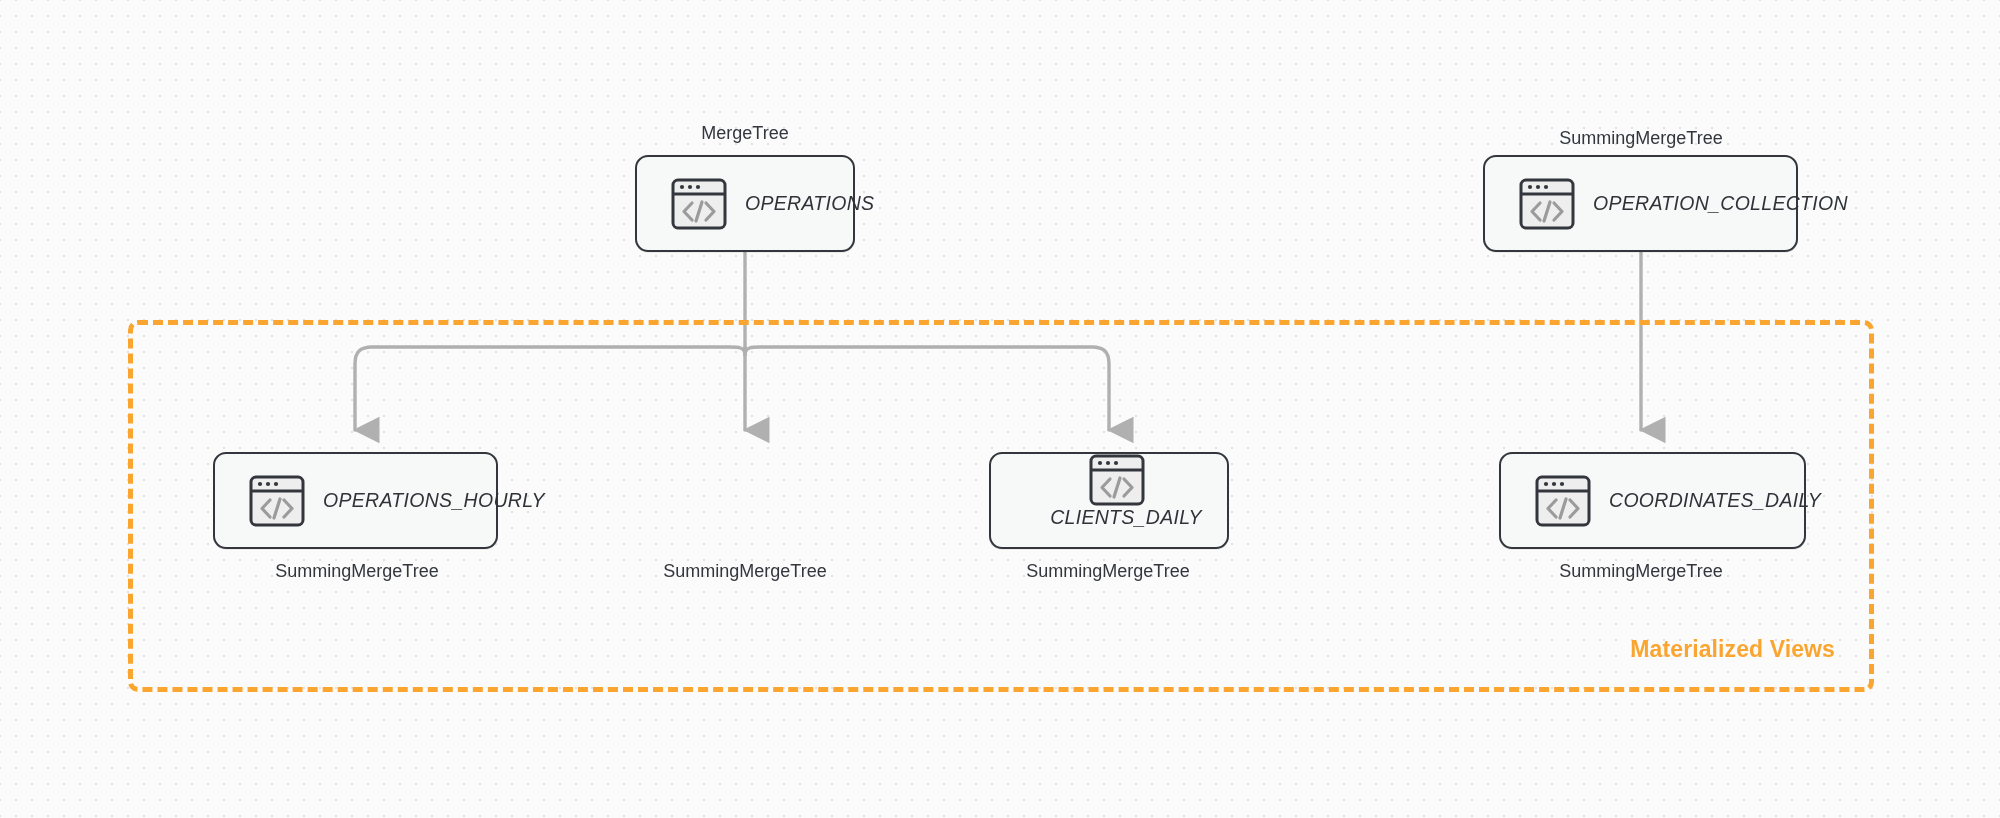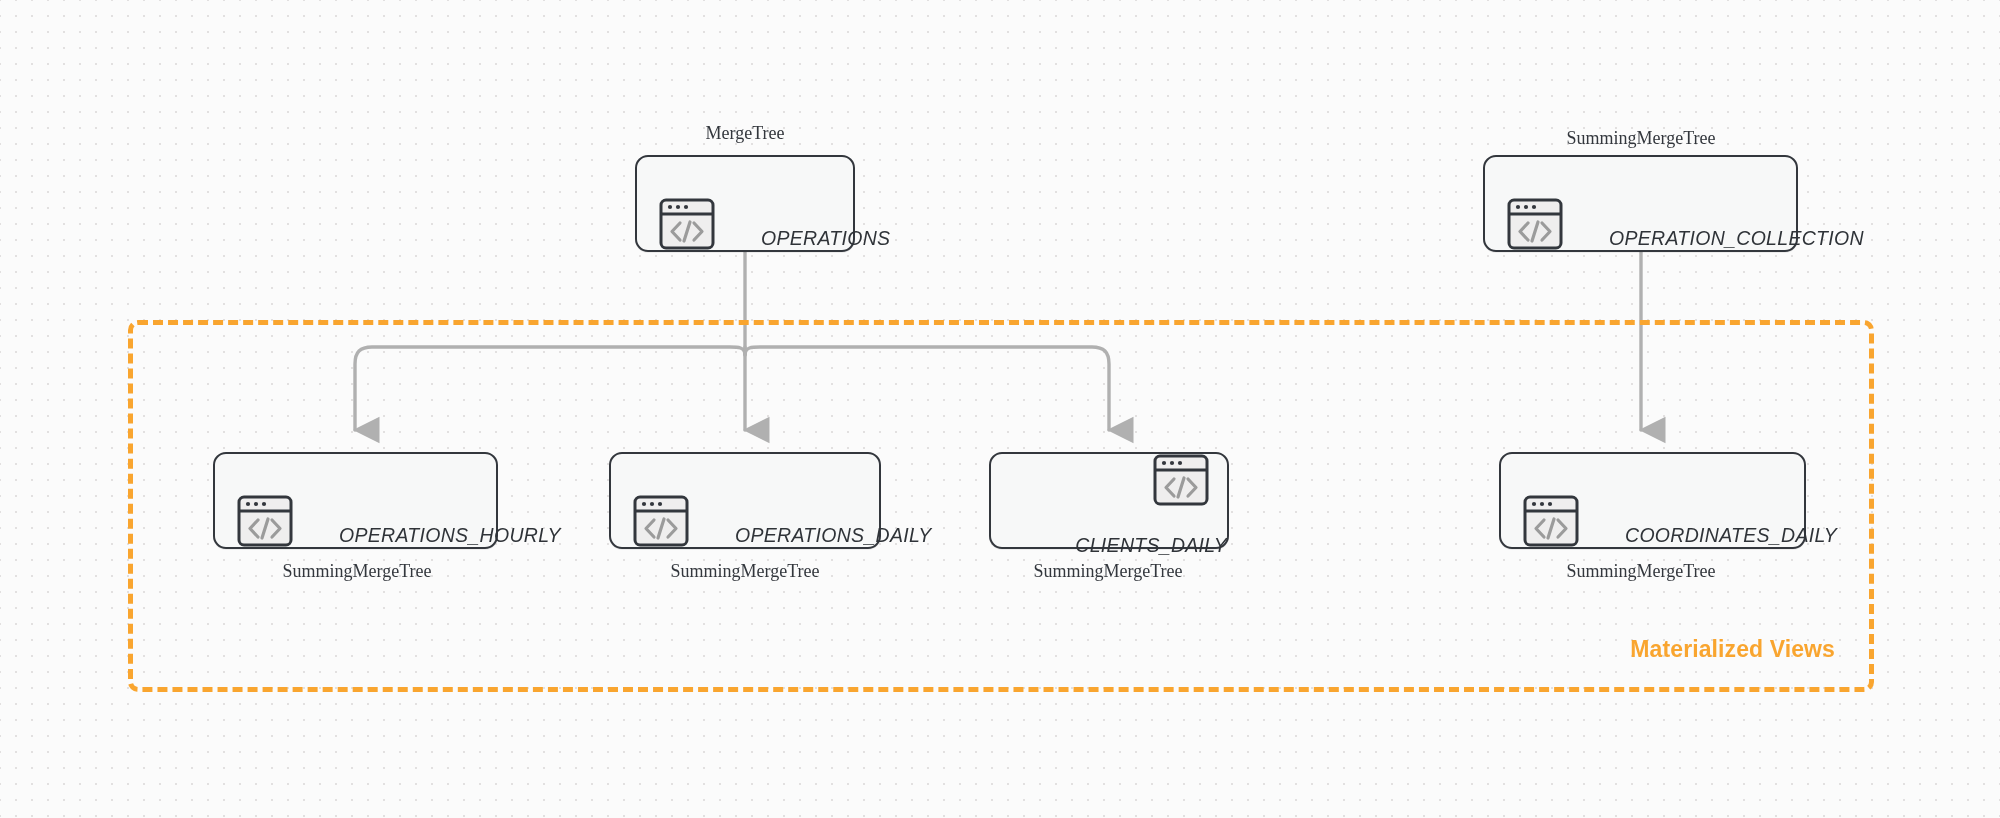--- a/index.html
+++ b/index.html
@@ -60,44 +60,43 @@
   }
 
   
   .node {
     position: absolute;
     box-sizing: border-box;
     background: #f7f8f8;
     border: 2.6px solid #33373d;
     border-radius: 13px;
     display: flex;
-    align-items: flex-end;
-    padding-left: 22px;
+    align-items: center;
+    padding-left: 34px;
     box-shadow: 0 1px 0 rgba(0,0,0,0.06);
-    gap: 28px;
   }
   .node-icon {
     flex: 0 0 auto;
     width: 56px;
     height: 52px;
     margin-right: 18px;
   }
   .node-label {
     font-family: "Liberation Sans", sans-serif;
     font-style: italic;
     font-size: 19.5px;
     color: #2f3338;
     letter-spacing: 0.3px;
     white-space: nowrap;
   }
 
   
   .engine-caption {
     position: absolute;
-    font-family: Liberation Serif, serif;
+    font-family: Liberation Sans, sans-serif;
     font-size: 18px;
     color: #33373d;
     white-space: nowrap;
     text-align: right;
     transform: translateX(-50%);
   }
 </style>
 </head>
 <body>
 
@@ -171,35 +170,20 @@
         <circle cx="27" cy="9" r="2.1" fill="#33373d"></circle>
         <path d="M21,25 L13,33.5 L21,42" fill="none" stroke="#9b9b9b" stroke-width="3.2" stroke-linecap="round" stroke-linejoin="round"></path>
         <path d="M35,25 L43,33.5 L35,42" fill="none" stroke="#9b9b9b" stroke-width="3.2" stroke-linecap="round" stroke-linejoin="round"></path>
         <path d="M31,24 L25,43" fill="none" stroke="#9b9b9b" stroke-width="3.2" stroke-linecap="round"></path>
       </svg>
     </span>
     <span class="node-label">OPERATIONS_HOURLY</span>
   </div>
   <div class="engine-caption" style="left:357px; top:561px;">SummingMergeTree</div>
 
-  <div class="node" style="left:609px; top:452px; width:272px; height:97px;">
-    <span class="node-icon">
-      <svg viewBox="0 0 56 52" width="56" height="52" xmlns="http://www.w3.org/2000/svg">
-        <rect x="2" y="2" width="52" height="48" rx="5" ry="5" fill="#efeeee" stroke="#33373d" stroke-width="3"></rect>
-        <path d="M2,16 H54" stroke="#33373d" stroke-width="3"></path>
-        <circle cx="11" cy="9" r="2.1" fill="#33373d"></circle>
-        <circle cx="19" cy="9" r="2.1" fill="#33373d"></circle>
-        <circle cx="27" cy="9" r="2.1" fill="#33373d"></circle>
-        <path d="M21,25 L13,33.5 L21,42" fill="none" stroke="#9b9b9b" stroke-width="3.2" stroke-linecap="round" stroke-linejoin="round"></path>
-        <path d="M35,25 L43,33.5 L35,42" fill="none" stroke="#9b9b9b" stroke-width="3.2" stroke-linecap="round" stroke-linejoin="round"></path>
-        <path d="M31,24 L25,43" fill="none" stroke="#9b9b9b" stroke-width="3.2" stroke-linecap="round"></path>
-      </svg>
-    </span>
-    <span class="node-label">OPERATIONS_DAILY</span>
-  </div>
   <div class="engine-caption" style="left:745px; top:561px;">SummingMergeTree</div>
 
   <div class="node" style="left:989px; top:452px; width:240px; height:97px;flex-direction:column;">
     <span class="node-icon">
       <svg viewBox="0 0 56 52" width="56" height="52" xmlns="http://www.w3.org/2000/svg">
         <rect x="2" y="2" width="52" height="48" rx="5" ry="5" fill="#efeeee" stroke="#33373d" stroke-width="3"></rect>
         <path d="M2,16 H54" stroke="#33373d" stroke-width="3"></path>
         <circle cx="11" cy="9" r="2.1" fill="#33373d"></circle>
         <circle cx="19" cy="9" r="2.1" fill="#33373d"></circle>
         <circle cx="27" cy="9" r="2.1" fill="#33373d"></circle>

